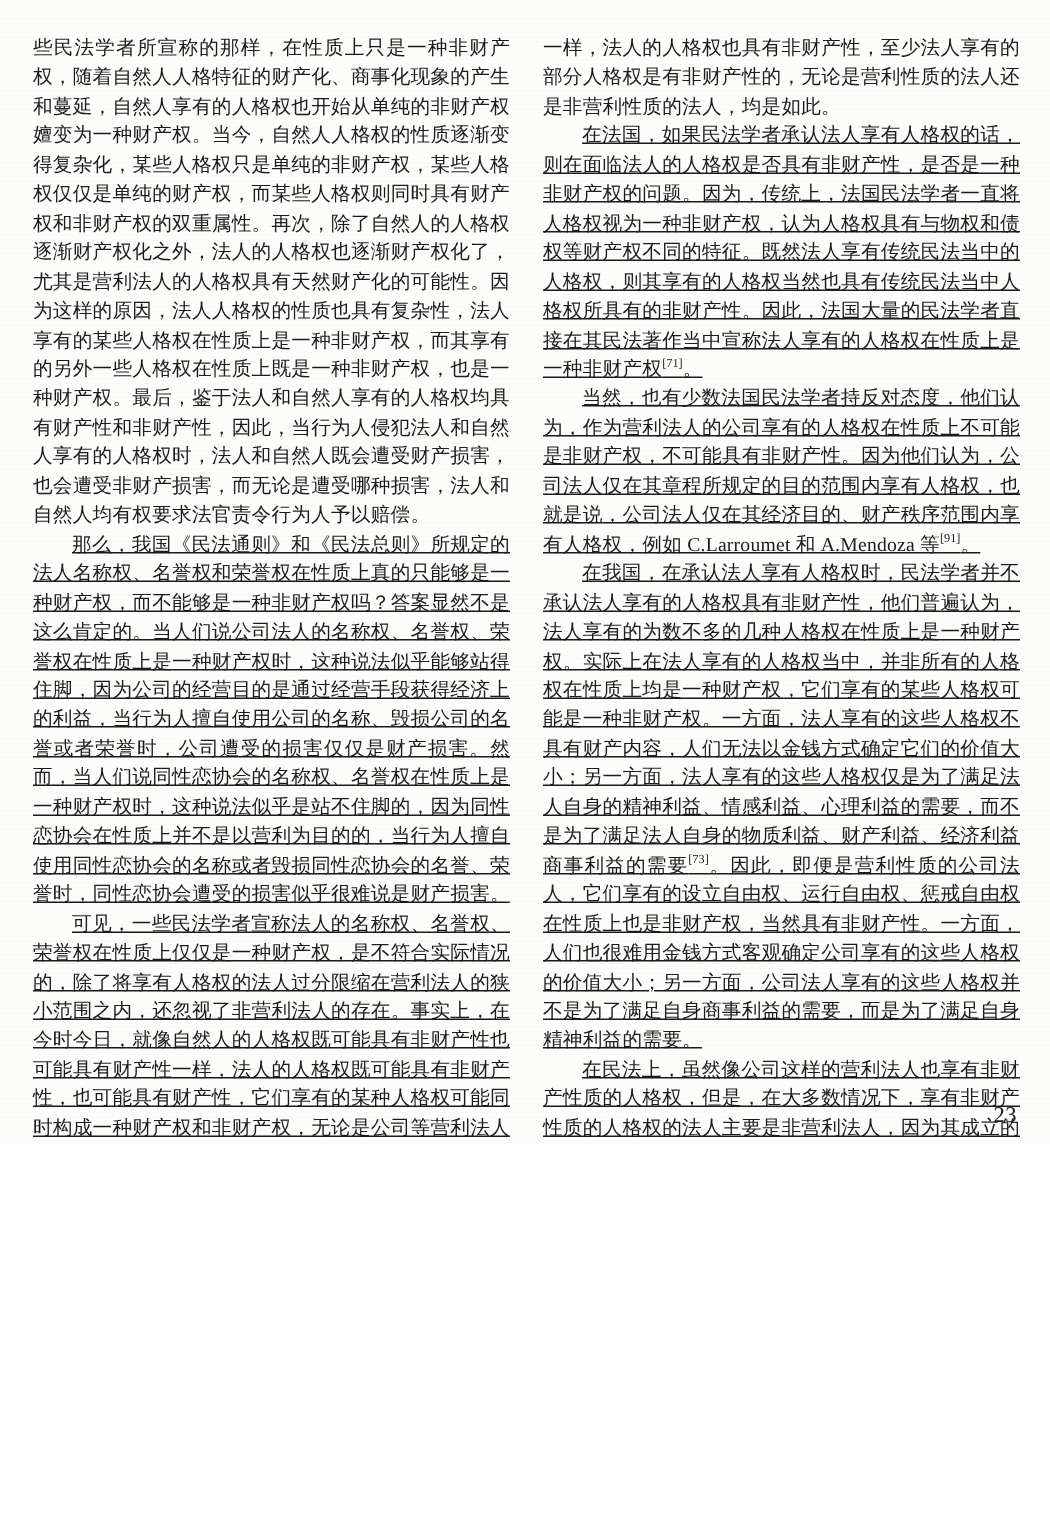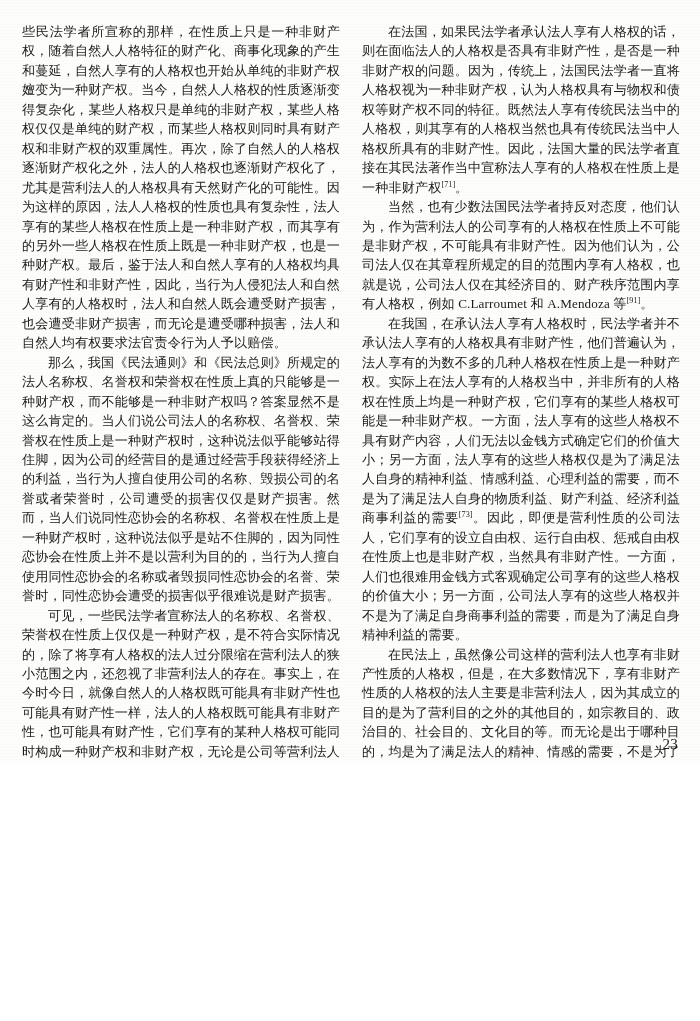--- a/index.html
+++ b/index.html
@@ -35,20 +35,21 @@
     color: #1b1b1b;
     text-align: justify;
     text-justify: inter-ideograph;
     letter-spacing: 0.15px;
     text-indent: 0;
     word-break: break-all;
     -webkit-font-smoothing: none;
   }
   p.indent {
     text-indent: 26px;
+    text-decoration: underline;
   }
   h3.subhead {
     margin: 0;
     font-size: 13.4px;
     line-height: 19.45px;
     font-weight: bold;
     color: #111111;
     text-indent: 26px;
     letter-spacing: 0.5px;
     font-family: "Liberation Sans", "DejaVu Sans", sans-serif;
@@ -91,20 +92,21 @@
 
   <div class="columns">
 
     <div class="col">
       <p class="para">些民法学者所宣称的那样，在性质上只是一种非财产权，随着自然人人格特征的财产化、商事化现象的产生和蔓延，自然人享有的人格权也开始从单纯的非财产权嬗变为一种财产权。当今，自然人人格权的性质逐渐变得复杂化，某些人格权只是单纯的非财产权，某些人格权仅仅是单纯的财产权，而某些人格权则同时具有财产权和非财产权的双重属性。再次，除了自然人的人格权逐渐财产权化之外，法人的人格权也逐渐财产权化了，尤其是营利法人的人格权具有天然财产化的可能性。因为这样的原因，法人人格权的性质也具有复杂性，法人享有的某些人格权在性质上是一种非财产权，而其享有的另外一些人格权在性质上既是一种非财产权，也是一种财产权。最后，鉴于法人和自然人享有的人格权均具有财产性和非财产性，因此，当行为人侵犯法人和自然人享有的人格权时，法人和自然人既会遭受财产损害，也会遭受非财产损害，而无论是遭受哪种损害，法人和自然人均有权要求法官责令行为人予以赔偿。</p>
       <p class="para indent">那么，我国《民法通则》和《民法总则》所规定的法人名称权、名誉权和荣誉权在性质上真的只能够是一种财产权，而不能够是一种非财产权吗？答案显然不是这么肯定的。当人们说公司法人的名称权、名誉权、荣誉权在性质上是一种财产权时，这种说法似乎能够站得住脚，因为公司的经营目的是通过经营手段获得经济上的利益，当行为人擅自使用公司的名称、毁损公司的名誉或者荣誉时，公司遭受的损害仅仅是财产损害。然而，当人们说同性恋协会的名称权、名誉权在性质上是一种财产权时，这种说法似乎是站不住脚的，因为同性恋协会在性质上并不是以营利为目的的，当行为人擅自使用同性恋协会的名称或者毁损同性恋协会的名誉、荣誉时，同性恋协会遭受的损害似乎很难说是财产损害。</p>
       <p class="para indent">可见，一些民法学者宣称法人的名称权、名誉权、荣誉权在性质上仅仅是一种财产权，是不符合实际情况的，除了将享有人格权的法人过分限缩在营利法人的狭小范围之内，还忽视了非营利法人的存在。事实上，在今时今日，就像自然人的人格权既可能具有非财产性也可能具有财产性一样，法人的人格权既可能具有非财产性，也可能具有财产性，它们享有的某种人格权可能同时构成一种财产权和非财产权，无论是公司等营利法人还是同性恋协会等非营利法人，均是如此。人们既不能够借口营利法人享有的某种人格权具有财产性，属于一种财产权而否定其人格权的非财产性，也不能够借口非营利法人享有的某种人格权具有非财产性，属于一种非财产权而否定其人格权的财产性。</p>
     </div>
 
     <div class="col">
+      <p class="para">一样，法人的人格权也具有非财产性，至少法人享有的部分人格权是有非财产性的，无论是营利性质的法人还是非营利性质的法人，均是如此。</p>
 
       <p class="para indent"><span>在法国，如果民法学者承认法人享有人格权的话，则在面临法人的人格权是否具有非财产性，是否是一种非财产权的问题。因为，传统上，法国民法学者一直将人格权视为一种非财产权，认为人格权具有与物权和债权等财产权不同的特征。既然法人享有传统民法当中的人格权，则其享有的人格权当然也具有传统民法当中人格权所具有的非财产性。因此，法国大量的民法学者直接在其民法著作当中宣称法人享有的人格权在性质上是一种非财产权</span><sup class="fn latin">[71]</sup><span>。</span></p>
 
       <p class="para indent"><span>当然，也有少数法国民法学者持反对态度，他们认为，作为营利法人的公司享有的人格权在性质上不可能是非财产权，不可能具有非财产性。因为他们认为，公司法人仅在其章程所规定的目的范围内享有人格权，也就是说，公司法人仅在其经济目的、财产秩序范围内享有人格权，例如 C.Larroumet 和 A.Mendoza 等</span><sup class="fn latin">[91]</sup><span>。</span></p>
 
       <p class="para indent"><span>在我国，在承认法人享有人格权时，民法学者并不承认法人享有的人格权具有非财产性，他们普遍认为，法人享有的为数不多的几种人格权在性质上是一种财产权。实际上在法人享有的人格权当中，并非所有的人格权在性质上均是一种财产权，它们享有的某些人格权可能是一种非财产权。一方面，法人享有的这些人格权不具有财产内容，人们无法以金钱方式确定它们的价值大小；另一方面，法人享有的这些人格权仅是为了满足法人自身的精神利益、情感利益、心理利益的需要，而不是为了满足法人自身的物质利益、财产利益、经济利益商事利益的需要</span><sup class="fn latin">[73]</sup><span>。因此，即便是营利性质的公司法人，它们享有的设立自由权、运行自由权、惩戒自由权在性质上也是非财产权，当然具有非财产性。一方面，人们也很难用金钱方式客观确定公司享有的这些人格权的价值大小；另一方面，公司法人享有的这些人格权并不是为了满足自身商事利益的需要，而是为了满足自身精神利益的需要。</span></p>
 
       <p class="para indent"><span>在民法上，虽然像公司这样的营利法人也享有非财产性质的人格权，但是，在大多数情况下，享有非财产性质的人格权的法人主要是非营利法人，因为其成立的目的是为了营利目的之外的其他目的，如宗教目的、政治目的、社会目的、文化目的等。而无论是出于哪种目的，均是为了满足法人的精神、情感的需要，不是为了满足法人的经济、财产的需要</span><sup class="fn latin">[74]</sup><span>。</span></p>
 
     </div>

